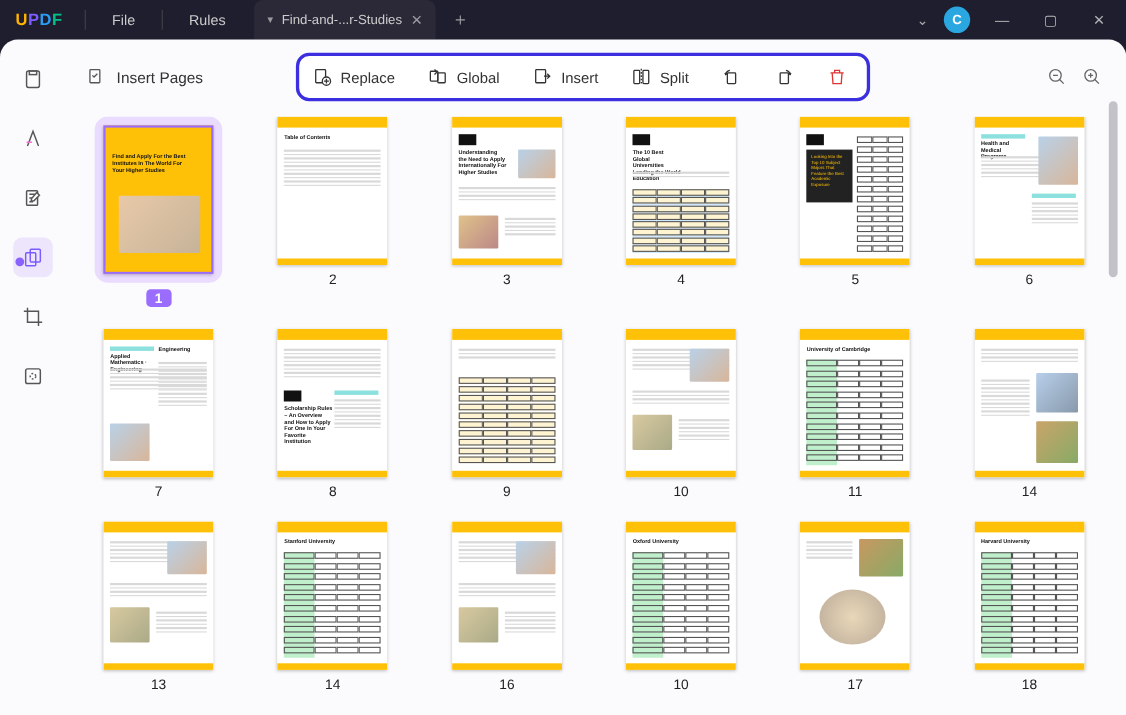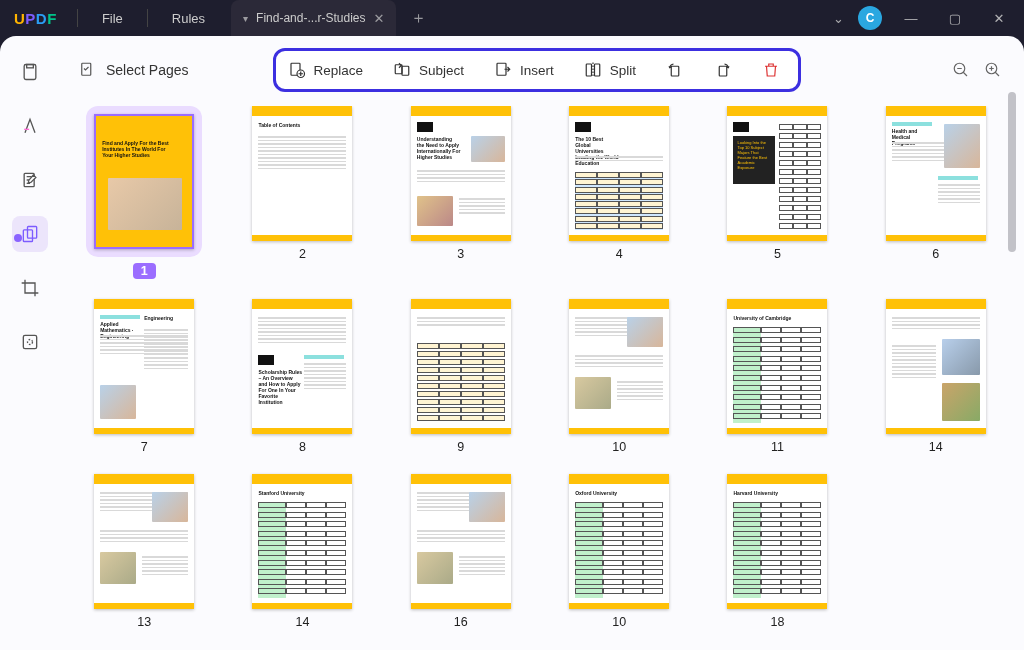--- a/index.html
+++ b/index.html
@@ -139,38 +139,38 @@
   </div>
   <div class="dot"></div>
 
   <div class="main">
     <div class="topbar">
       <div class="selectpages">
         <svg width="18" height="18" viewBox="0 0 24 24" fill="none" stroke="#555" stroke-width="1.6">
             <rect x="5" y="3" width="12" height="16" rx="1"></rect>
             <path d="M8 10l2 2 4-4"></path>
           </svg>
-        <span>Select Pages</span>
+        <span>Insert Pages</span>
       </div>
       <div class="toolbox">
         <div class="tbtn">
             <svg viewBox="0 0 24 24" fill="none" stroke="#333" stroke-width="1.6">
               <rect x="4" y="3" width="12" height="16" rx="1"></rect>
               <circle cx="17" cy="17" r="5" fill="#fff"></circle>
               <path d="M17 14v6M14 17h6"></path>
             </svg>
             <span>Replace</span>
           </div>
         <div class="tbtn">
             <svg viewBox="0 0 24 24" fill="none" stroke="#333" stroke-width="1.6">
               <rect x="3" y="5" width="9" height="12" rx="1"></rect>
               <rect x="12" y="7" width="9" height="12" rx="1"></rect>
               <path d="M8 3l3 3-3 3"></path>
             </svg>
-            <span>Subject</span>
+            <span>Global</span>
           </div>
         <div class="tbtn">
             <svg viewBox="0 0 24 24" fill="none" stroke="#333" stroke-width="1.6">
               <rect x="4" y="3" width="12" height="16" rx="1"></rect>
               <path d="M14 11h7M18 8l3 3-3 3"></path>
             </svg>
             <span>Insert</span>
           </div>
         <div class="tbtn">
             <svg viewBox="0 0 24 24" fill="none" stroke="#333" stroke-width="1.6">
@@ -813,20 +813,38 @@
                 </div>
               </div>
             </div>
             <div class="pgnum">10</div>
           </div>
           <div class="thumbwrap">
             <div>
               <div class="pagebox">
                 <div class="band"></div>
                 <div class="band bot"></div>
+                <div class="photo" style="right: 6px; top: 16px; width: 40px; height: 34px; background: linear-gradient(135deg, rgb(200, 152, 96), rgb(136, 170, 102));"></div>
+                <div class="lines" style="top: 18px; right: 52px;">
+                  <span></span>
+                  <span></span>
+                  <span></span>
+                  <span></span>
+                  <span></span>
+                </div>
+                <div class="photo" style="left: 18px; top: 62px; width: 60px; height: 50px; border-radius: 50%; background: radial-gradient(circle, rgb(232, 216, 184), rgb(187, 170, 153));"></div>
+              </div>
+            </div>
+            <div class="pgnum">17</div>
+          </div>
+          <div class="thumbwrap">
+            <div>
+              <div class="pagebox">
+                <div class="band"></div>
+                <div class="band bot"></div>
                 <div class="smallhead" style="top: 16px;">Harvard University</div>
                 <div class="tableblk g" style="top: 28px; width: 28px; height: 96px; left: 6px;"></div>
                 <div class="gridtbl" style="top: 28px; left: 6px; right: 6px; height: 96px; grid-template-columns: 28px repeat(3, 1fr);">
                   <span style="background: rgb(192, 240, 203);"></span>
                   <span style="background: rgb(255, 255, 255);"></span>
                   <span style="background: rgb(255, 255, 255);"></span>
                   <span style="background: rgb(255, 255, 255);"></span>
                   <span style="background: rgb(192, 240, 203);"></span>
                   <span style="background: rgb(255, 255, 255);"></span>
                   <span style="background: rgb(255, 255, 255);"></span>

